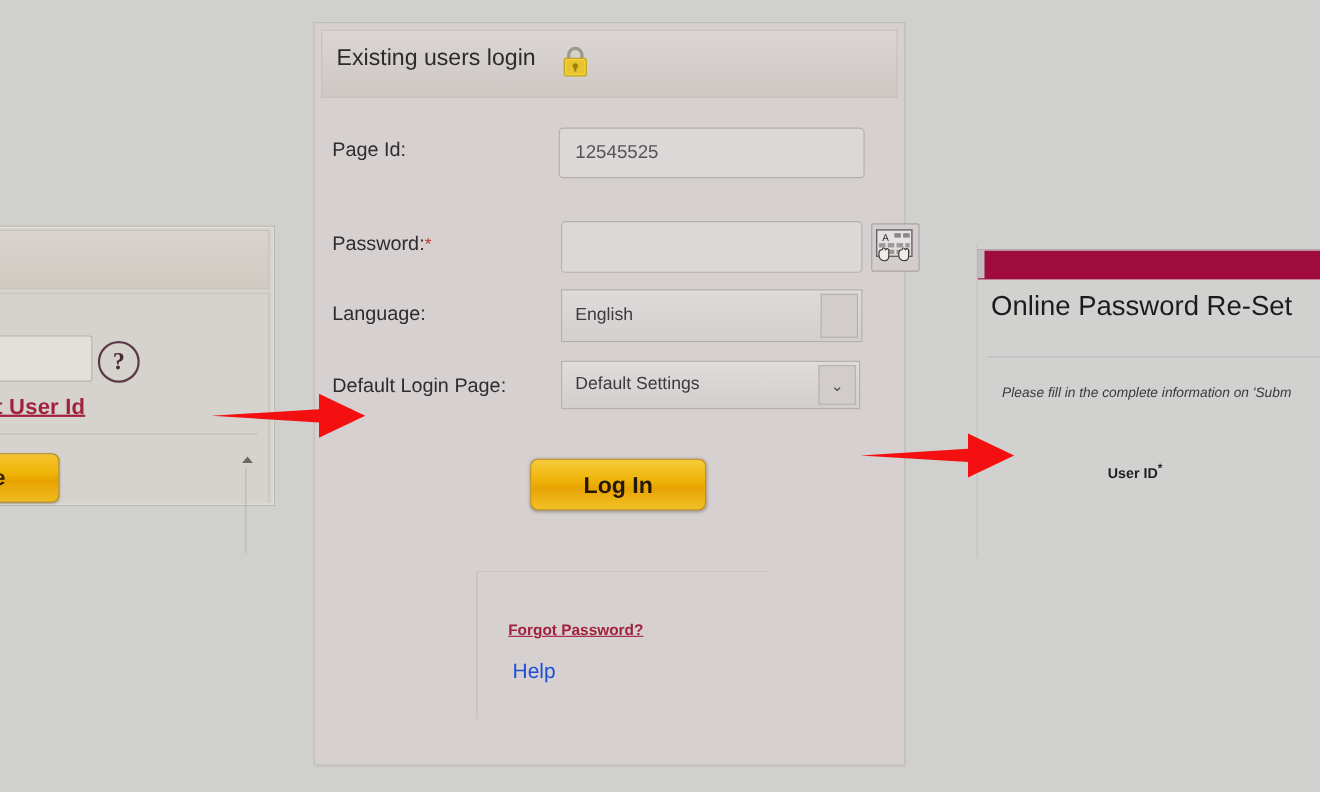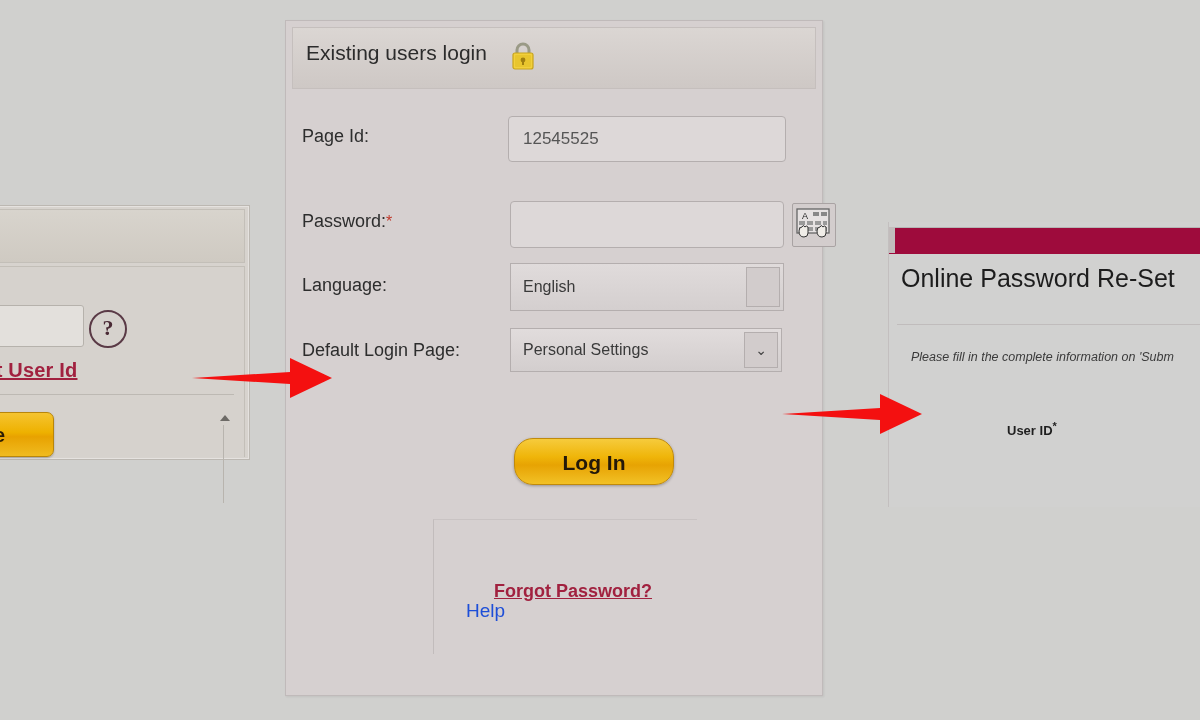--- a/index.html
+++ b/index.html
@@ -229,51 +229,49 @@
 
   #row-defaultpage { top: 307px; }
   #defaultpage-label { top: 12px; text-align: right; }
   #defaultpage-input {
     left: 208px; top: 0; width: 272px; height: 44px;
     background: linear-gradient(#e1dcdc, #d3cece);
   }
 
   #login-button {
     position: absolute;
-    left: 228px; top: 396px;
+    left: 196px; top: 396px;
     width: 160px; height: 47px;
-    border-radius: 19px;
+    border-radius: 7px;
     border: 1px solid #c08a0c;
     background: linear-gradient(#f6cb3c 0%, #efb509 40%, #e7a303 58%, #f2c126 100%);
     color: #23180a;
     font-size: 21px;
     font-weight: bold;
     line-height: 47px;
     text-align: center;
     box-sizing: border-box;
     box-shadow: 0 1px 3px rgba(0,0,0,.3);
-    margin-top: 21px;
   }
 
   #forgot-block {
     position: absolute;
     left: 147px; top: 498px;
     width: 264px; height: 135px;
     border-left: 1px solid #c2bcbc;
     border-top: 1px solid #c9c3c3;
     box-sizing: border-box;
   }
   #forgot-password-link {
     position: absolute;
-    left: 28px; top: 61px;
-    font-size: 18px;
+    left: 28px; top: 44px;
+    font-size: 14px;
     font-weight: bold;
     color: #a1213f;
     text-decoration: underline;
-    margin-left: 32px;
   }
   #forgot-help-link {
     position: absolute;
     left: 32px; top: 80px;
     font-size: 19px;
     color: #1d4ed8;
   }
 
   
   #right-panel {
@@ -399,21 +397,21 @@
     <div class="form-label" id="language-label">Language:</div>
     <div class="select-input" id="language-input">
       <span>English</span>
       <span class="select-arrow"></span>
     </div>
   </div>
 
   <div class="form-row" id="row-defaultpage">
     <div class="form-label" id="defaultpage-label">Default Login Page:</div>
     <div class="select-input" id="defaultpage-input">
-      <span>Personal Settings</span>
+      <span>Default Settings</span>
       <span class="select-arrow">⌄</span>
     </div>
   </div>
 
   <div id="login-button">Log In</div>
 
   <div id="forgot-block">
     <div id="forgot-password-link">Forgot Password?</div>
     <div id="forgot-help-link">Help</div>
   </div>

